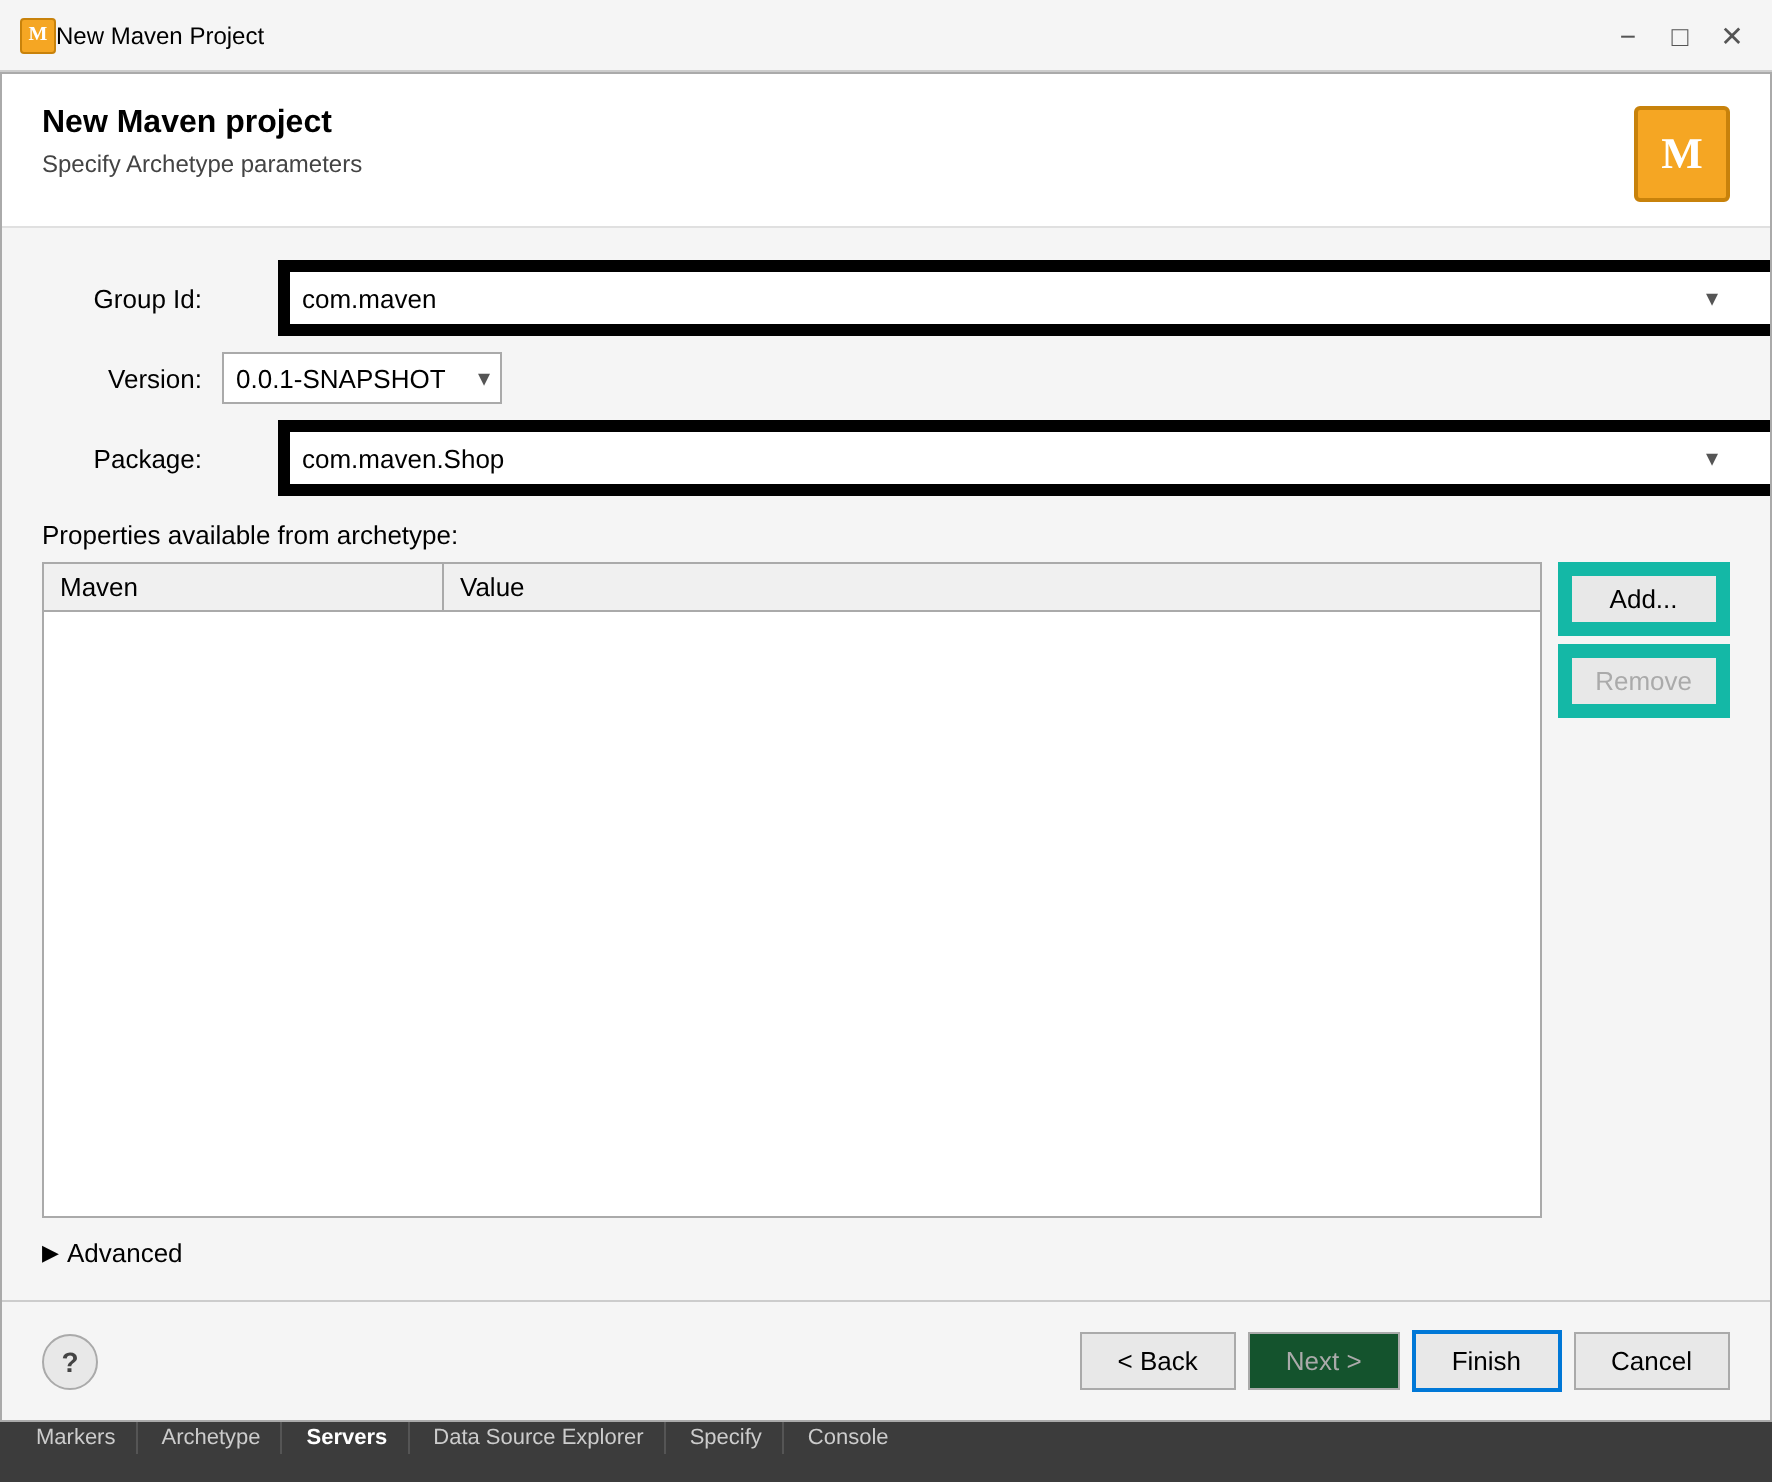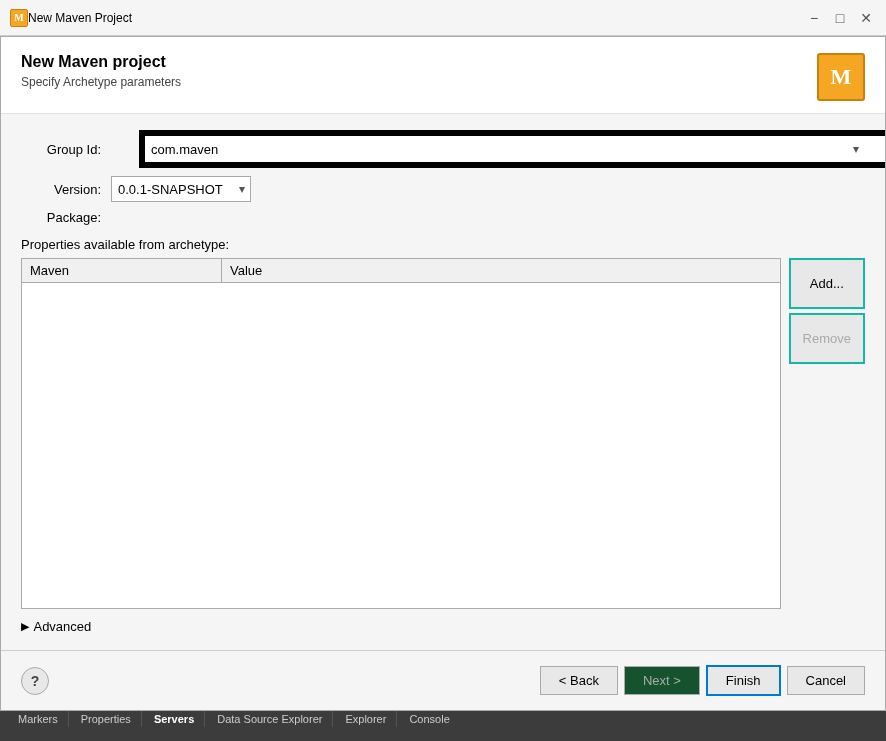--- a/index.html
+++ b/index.html
@@ -239,23 +239,23 @@
     }
 
     .props-btn-group {
       display: flex;
       flex-direction: column;
       gap: 4px;
       flex-shrink: 0;
     }
 
     .btn {
-      padding: 16px 12px;
-      font-size: 13px;
-      border: 2px solid #14b8a6;
+      padding: 4px 12px;
+      font-size: 13px;
+      border: 7px solid #14b8a6;
       background: #e8e8e8;
       cursor: pointer;
       min-width: 72px;
       text-align: center;
     }
 
     .btn:disabled {
       color: #aaa;
       cursor: default;
     }
@@ -440,20 +440,27 @@
       <label class="form-label">Version:</label>
       <div class="version-select-wrapper">
         <select class="version-select">
           <option>0.0.1-SNAPSHOT</option>
         </select>
       </div>
     </div>
 
     <div class="form-row">
       <label class="form-label">Package:</label>
+      <div class="form-control-wrap">
+        <div class="form-select-wrapper">
+          <select class="form-select">
+            <option>com.maven.Shop</option>
+          </select>
+        </div>
+      </div>
     </div>
 
     <div class="properties-label">Properties available from archetype:</div>
 
     <div class="properties-area">
       <div class="properties-table-wrap">
         <div class="properties-table-header">
           <div class="properties-table-header-cell">Maven</div>
           <div class="properties-table-header-cell">Value</div>
         </div>
@@ -485,19 +492,19 @@
       <button class="btn-dialog primary">Finish</button>
       <button class="btn-dialog">Cancel</button>
     </div>
   </div>
 
 </div>
 
 <div class="taskbar">
   <div class="taskbar-items">
     <span class="taskbar-item">Markers</span>
-    <span class="taskbar-item">Properties</span>
+    <span class="taskbar-item">Archetype</span>
     <span class="taskbar-item" style="font-weight:bold;color:#fff;">Servers</span>
     <span class="taskbar-item">Data Source Explorer</span>
-    <span class="taskbar-item">Explorer</span>
+    <span class="taskbar-item">Specify</span>
     <span class="taskbar-item">Console</span>
   </div>
 </div>
 
 </body></html>

